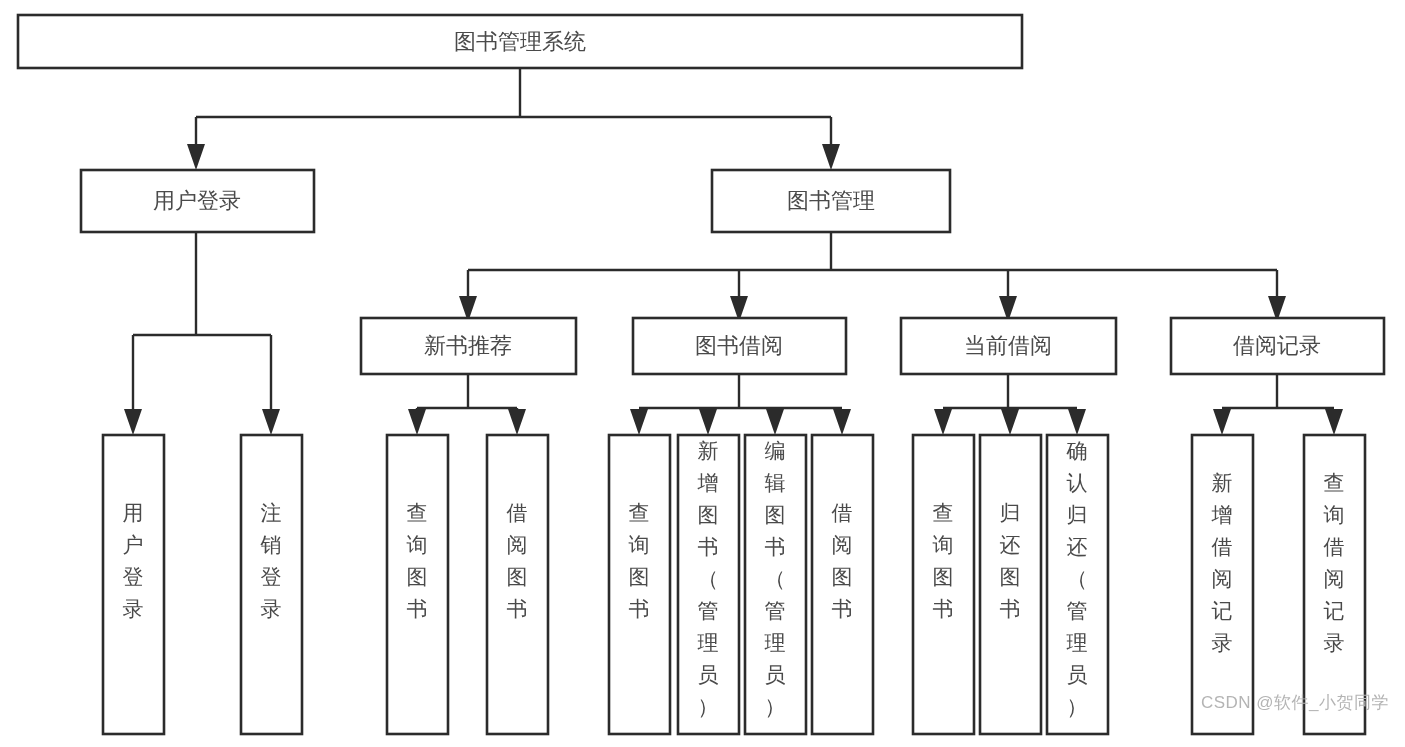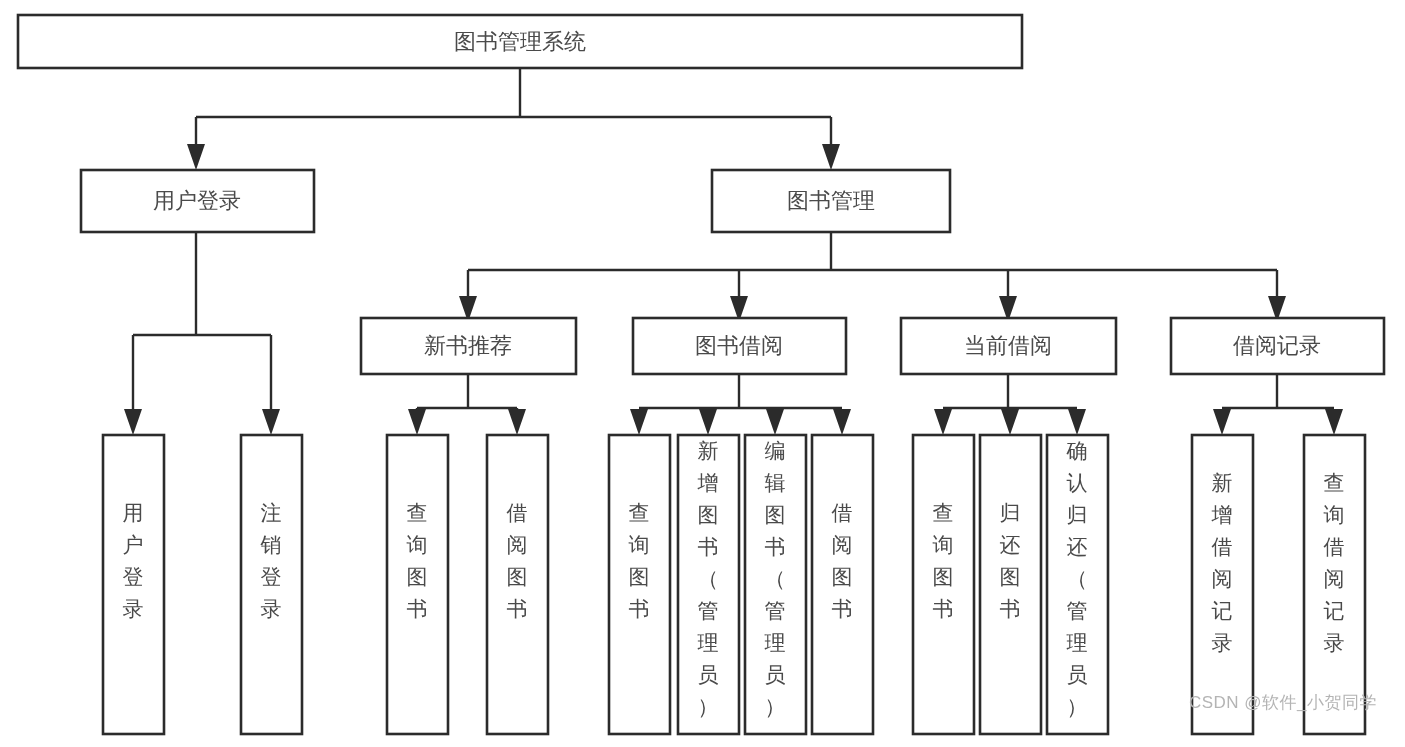--- a/index.html
+++ b/index.html
@@ -49,21 +49,21 @@
     dominant-baseline: middle;
   }
   text.node-label-v {
     fill: #4a4a4a;
     font-family: "Liberation Sans", "DejaVu Sans", sans-serif;
     font-size: 21px;
     text-anchor: middle;
   }
   .watermark {
     position: absolute;
-    right: 28px;
+    right: 16px;
     bottom: 6px;
     font-family: "Liberation Sans", "DejaVu Sans", sans-serif;
     font-size: 17px;
     color: #b4b4b4;
     letter-spacing: 0.5px;
     white-space: nowrap;
     pointer-events: none;
   }
 </style>
 </head>

